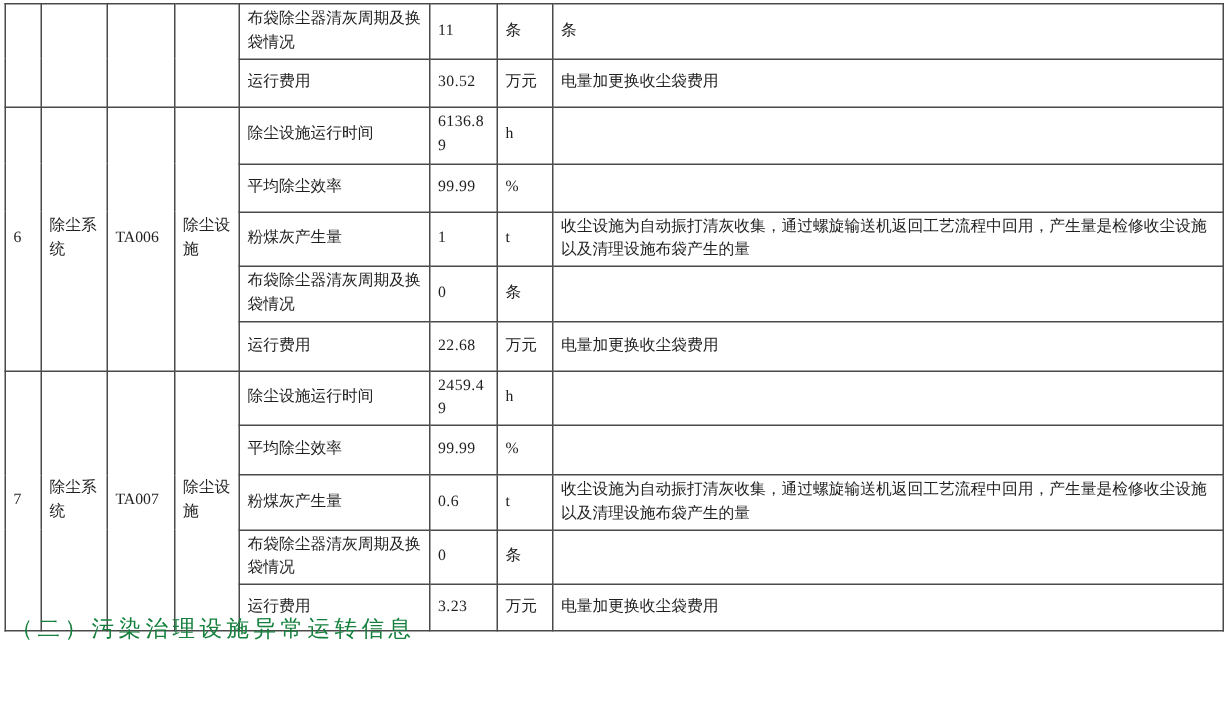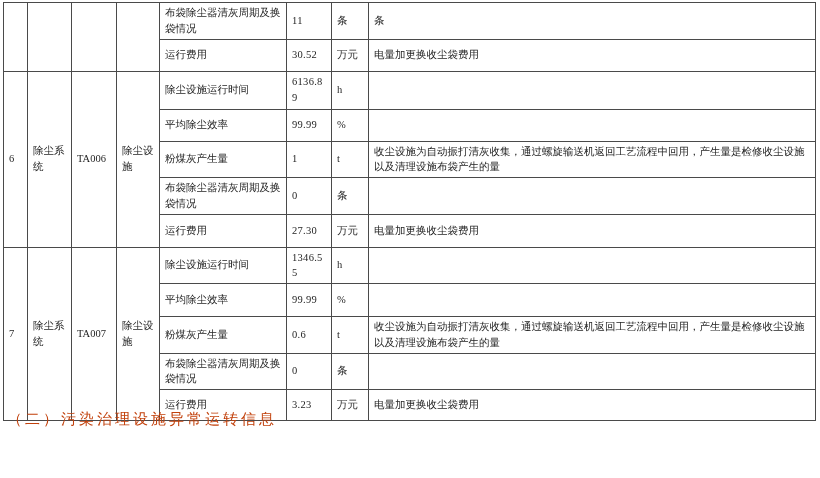--- a/index.html
+++ b/index.html
@@ -30,21 +30,21 @@
     word-break: break-all;
   }
   td.c-idx   { padding-left: 5px; }
   td.c-num   { letter-spacing: 0.3px; }
 
   .section-heading {
     position: absolute;
     left: 7px; top: 410px;
     font-size: 15px;
     letter-spacing: 3px;
-    color: #c2410c;
+    color: #15803d;
     white-space: nowrap;
   }
 </style>
 </head>
 <body>
 
 <div class="page">
 
   <table class="report">
     <colgroup>
@@ -99,32 +99,32 @@
         <td>收尘设施为自动振打清灰收集，通过螺旋输送机返回工艺流程中回用，产生量是检修收尘设施以及清理设施布袋产生的量</td>
       </tr>
       <tr style="height:35px">
         <td>布袋除尘器清灰周期及换袋情况</td>
         <td class="c-num">0</td>
         <td>条</td>
         <td></td>
       </tr>
       <tr style="height:33px">
         <td>运行费用</td>
-        <td class="c-num">27.30</td>
+        <td class="c-num">22.68</td>
         <td>万元</td>
         <td>电量加更换收尘袋费用</td>
       </tr>
 
       <tr style="height:35px">
         <td rowspan="5" class="c-idx">7</td>
         <td rowspan="5">除尘系统</td>
         <td rowspan="5">TA007</td>
         <td rowspan="5">除尘设施</td>
         <td>除尘设施运行时间</td>
-        <td class="c-num">1346.55</td>
+        <td class="c-num">2459.49</td>
         <td>h</td>
         <td></td>
       </tr>
       <tr style="height:33px">
         <td>平均除尘效率</td>
         <td class="c-num">99.99</td>
         <td>%</td>
         <td></td>
       </tr>
       <tr style="height:35px">

